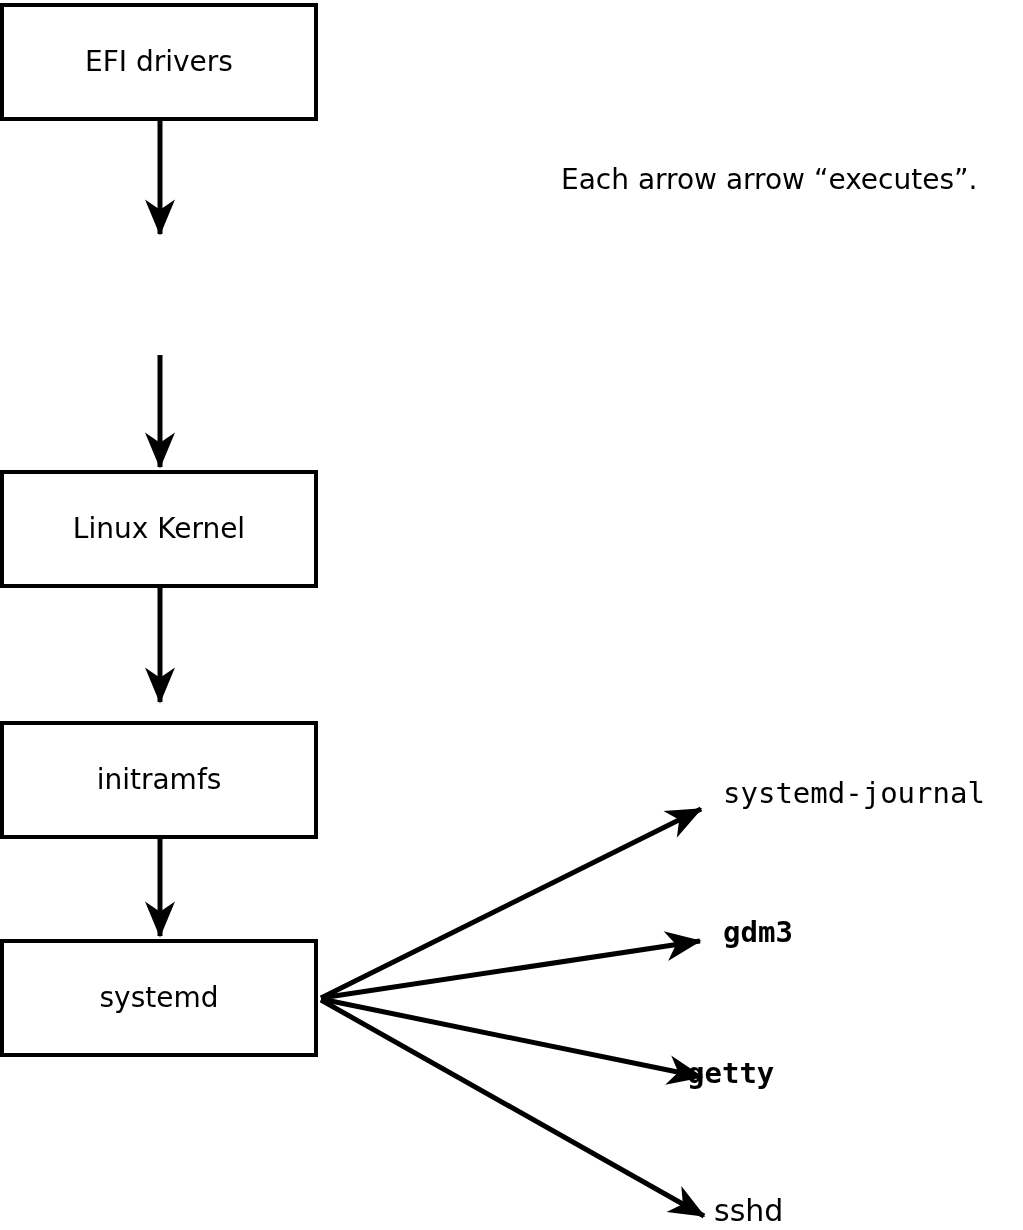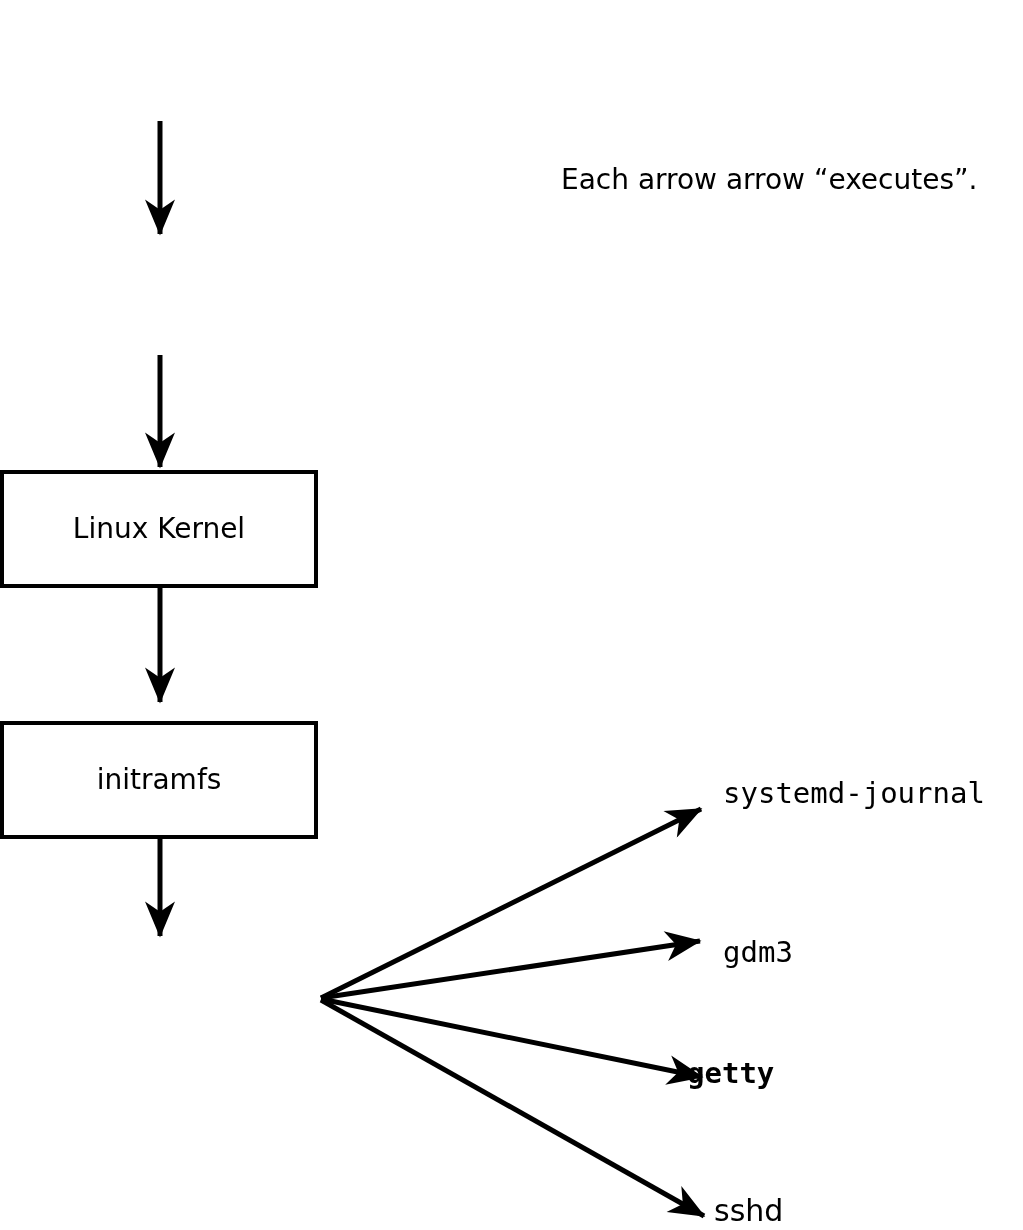--- a/index.html
+++ b/index.html
@@ -52,21 +52,21 @@
   }
 
   .proc-label {
     position: absolute;
     transform: translateY(-50%);
     font-family: "DejaVu Sans Mono", monospace;
     font-size: 29px;
     white-space: nowrap;
   }
   .proc-journal { left: 723px; top: 793px;  }
-  .proc-gdm3    { left: 723px; top: 952px;  }
+  .proc-gdm3    { left: 723px; top: 932px; font-weight: bold;  }
   .proc-getty   { left: 687px; top: 1073px; font-weight: bold; }
   .proc-sshd    { left: 714px; top: 1210px; font-family: "DejaVu Sans", sans-serif; font-size: 30px; }
 </style>
 </head>
 <body>
 
 <div class="canvas">
 
   <svg class="arrow-layer" viewBox="0 0 1023 1230" xmlns="http://www.w3.org/2000/svg">
     <defs>
@@ -79,25 +79,31 @@
     <line x1="160" y1="355" x2="160" y2="467" stroke="#000000" stroke-width="5" marker-end="url(#ah)"></line>
     <line x1="160" y1="588" x2="160" y2="702" stroke="#000000" stroke-width="5" marker-end="url(#ah)"></line>
     <line x1="160" y1="823" x2="160" y2="936" stroke="#000000" stroke-width="5" marker-end="url(#ah)"></line>
 
     <line x1="321" y1="998" x2="701" y2="809" stroke="#000000" stroke-width="5" marker-end="url(#ah)"></line>
     <line x1="321" y1="998" x2="700" y2="941" stroke="#000000" stroke-width="5" marker-end="url(#ah)"></line>
     <line x1="321" y1="999" x2="702" y2="1077" stroke="#000000" stroke-width="5" marker-end="url(#ah)"></line>
     <line x1="321" y1="1000" x2="704" y2="1216" stroke="#000000" stroke-width="5" marker-end="url(#ah)"></line>
   </svg>
 
+  <div class="node node-efi">
+    <span>EFI drivers</span>
+  </div>
   <div class="node node-kernel">
     <span>Linux Kernel</span>
   </div>
   <div class="node node-initramfs">
     <span>initramfs</span>
+  </div>
+  <div class="node node-systemd">
+    <span>systemd</span>
   </div>
 
   <div class="note">Each arrow arrow “executes”.</div>
 
   <div class="proc-label proc-journal">systemd-journal</div>
   <div class="proc-label proc-gdm3">gdm3</div>
   <div class="proc-label proc-getty">getty</div>
   <div class="proc-label proc-sshd">sshd</div>
 
 </div>

